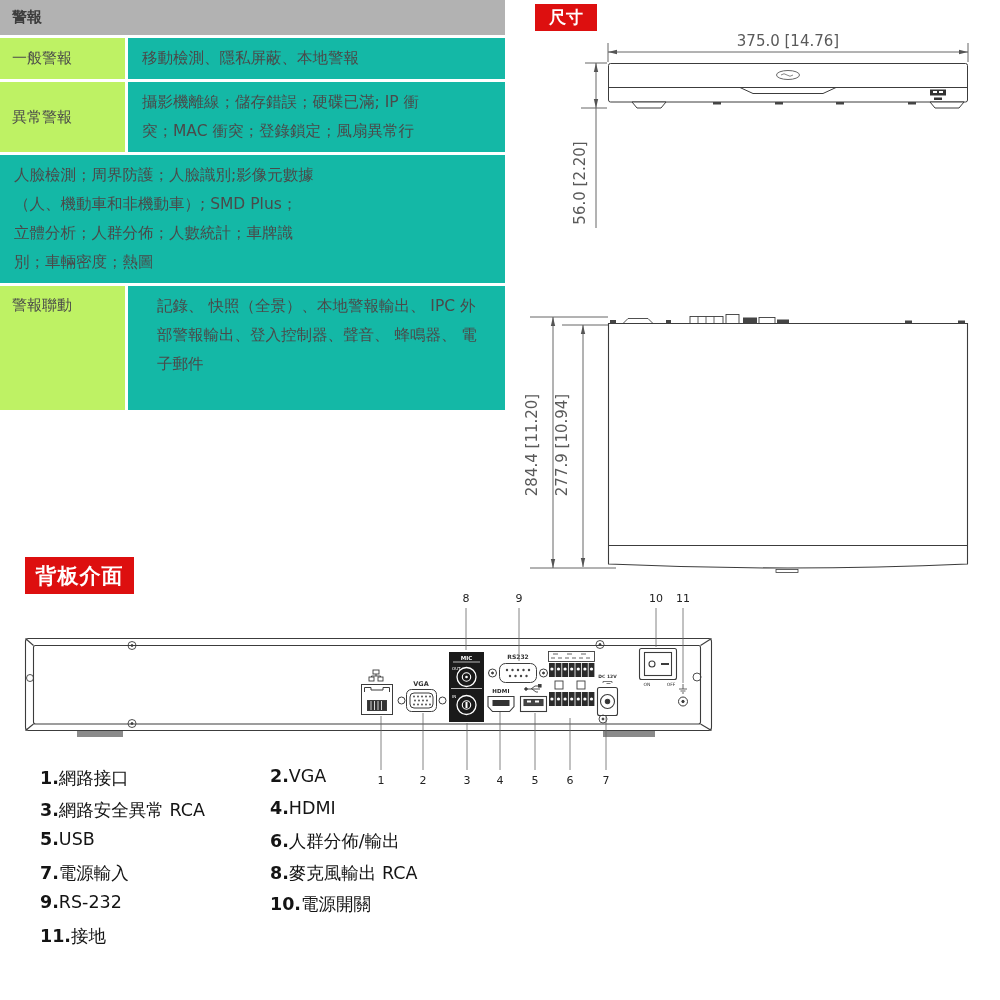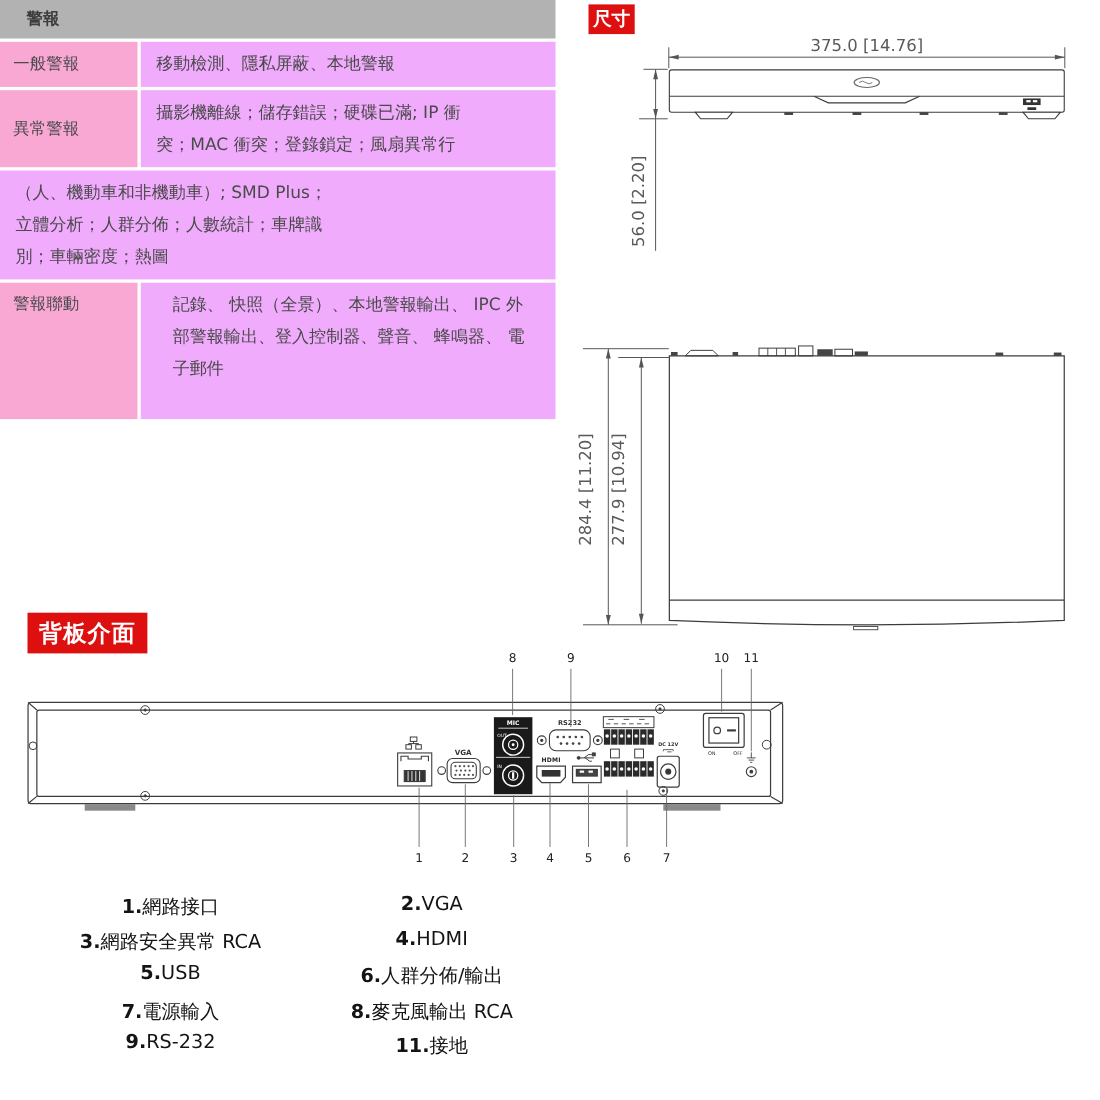--- a/index.html
+++ b/index.html
@@ -4,56 +4,56 @@
 <style>
   html,body{margin:0;padding:0;}
   body{
     width:1000px;height:1000px;position:relative;background:#ffffff;
     font-family:"DejaVu Sans","Liberation Sans",sans-serif;
     overflow:hidden;
   }
   
   .alarm-table{position:absolute;left:0;top:0;width:505px;}
   .thead{
-    background:#b2b2b2;height:35px;line-height:35px;padding-left:24px;
+    background:#b2b2b2;height:35px;line-height:35px;padding-left:12px;
     font-size:15px;font-weight:bold;color:#3d3d3d;margin-bottom:3px;
     box-sizing:border-box;
   }
   .trow{display:flex;margin-bottom:3px;}
   .tlabel{
-    width:125px;min-width:125px;background:#f9a8d4;font-size:15px;color:#4a4a4a;
+    width:125px;min-width:125px;background:#bef264;font-size:15px;color:#4a4a4a;
     display:flex;align-items:center;padding-left:12px;box-sizing:border-box;
     margin-right:3px;
   }
   .trow.top-label .tlabel{align-items:flex-start;padding-top:10px;}
   .tcontent{
-    flex:1;background:#f0abfc;padding:6px 6px 6px 14px;
+    flex:1;background:#14b8a6;padding:6px 6px 6px 14px;
     font-size:15.5px;color:#4a4a4a;box-sizing:border-box;
   }
   .trow.pad-bottom .tcontent{padding-bottom:31px;padding-left:29px;}
   .tline{line-height:29px;white-space:nowrap;}
   
   .badge{
     position:absolute;background:#dd0f0f;color:#ffffff;font-weight:bold;
     display:flex;align-items:center;justify-content:center;box-sizing:border-box;
   }
-  #dim-badge{left:535px;top:4px;width:42px;height:27px;font-size:17px;}
+  #dim-badge{left:535px;top:4px;width:62px;height:27px;font-size:17px;}
   #panel-badge{left:25px;top:545px;width:109px;height:37px;font-size:21px;letter-spacing:1px;margin-top:12px;}
   
   svg{position:absolute;overflow:visible;}
   #front-view{left:575px;top:33px;}
   #top-view{left:520px;top:303px;}
   #back-panel{left:10px;top:588px;}
   .dimtxt{fill:#5a5a5a;font-size:15px;}
   .callout{fill:#222;font-size:11px;text-anchor:middle;}
   
   .legend{
-    position:absolute;left:40px;top:812px;
+    position:absolute;left:40px;top:766px;
     display:grid;grid-template-columns:230px 245px;grid-auto-rows:31.5px;
-    font-size:17.5px;color:#141414;text-align:center;
+    font-size:17.5px;color:#141414;
   }
   .litem{white-space:nowrap;}
   .litem .num{font-weight:bold;}
 </style>
 </head>
 <body>
 
 <div class="alarm-table">
   <div class="thead">警報</div>
 
@@ -67,20 +67,21 @@
   <div class="trow">
     <div class="tlabel">異常警報</div>
     <div class="tcontent">
       <div class="tline">攝影機離線；儲存錯誤；硬碟已滿; IP 衝</div>
       <div class="tline">突；MAC 衝突；登錄鎖定；風扇異常行</div>
     </div>
   </div>
 
   <div class="trow">
     <div class="tcontent">
+      <div class="tline">人臉檢測；周界防護；人臉識別;影像元數據</div>
       <div class="tline">（人、機動車和非機動車）; SMD Plus；</div>
       <div class="tline">立體分析；人群分佈；人數統計；車牌識</div>
       <div class="tline">別；車輛密度；熱圖</div>
     </div>
   </div>
 
   <div class="trow top-label pad-bottom">
     <div class="tlabel">警報聯動</div>
     <div class="tcontent">
       <div class="tline">記錄、 快照（全景）、本地警報輸出、 IPC 外</div>
@@ -399,14 +400,15 @@
 <div class="legend">
   <div class="litem"><span class="num">1.</span><span>網路接口</span></div>
   <div class="litem"><span class="num">2.</span><span>VGA</span></div>
   <div class="litem"><span class="num">3.</span><span>網路安全異常 RCA</span></div>
   <div class="litem"><span class="num">4.</span><span>HDMI</span></div>
   <div class="litem"><span class="num">5.</span><span>USB</span></div>
   <div class="litem"><span class="num">6.</span><span>人群分佈/輸出</span></div>
   <div class="litem"><span class="num">7.</span><span>電源輸入</span></div>
   <div class="litem"><span class="num">8.</span><span>麥克風輸出 RCA</span></div>
   <div class="litem"><span class="num">9.</span><span>RS-232</span></div>
+  <div class="litem"><span class="num">10.</span><span>電源開關</span></div>
   <div class="litem"><span class="num">11.</span><span>接地</span></div>
 </div>
 
 </body></html>

